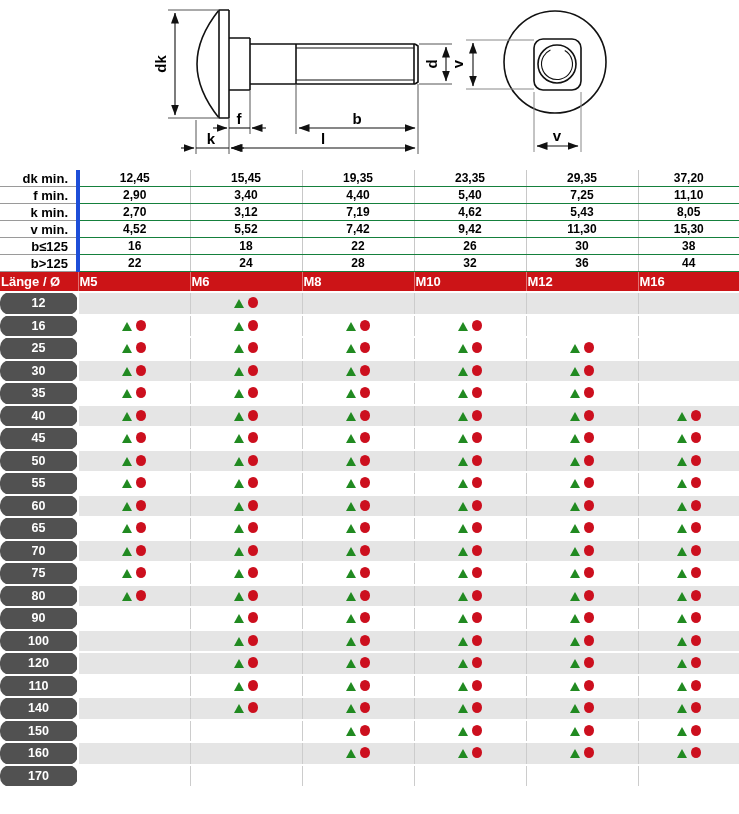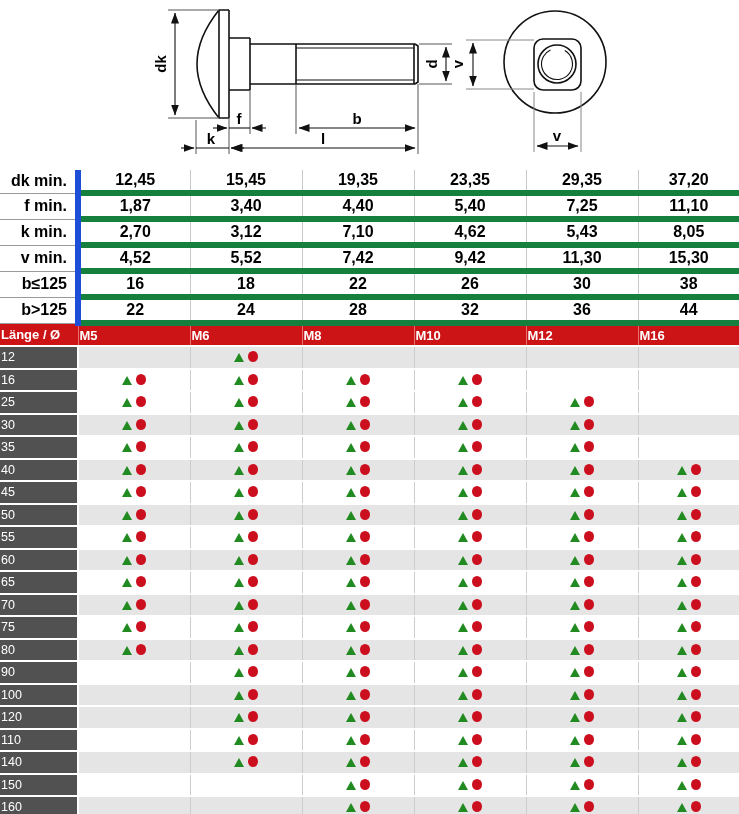--- a/index.html
+++ b/index.html
@@ -15,50 +15,51 @@
   .dim-label{font-family:"Liberation Sans",sans-serif;font-weight:bold;font-size:15px;fill:#000;}
 
   table.size-table{
     width:739px;
     border-collapse:collapse;
     table-layout:fixed;
   }
   
   td.spec-label{
     height:14px;
-    font-size:16px;font-weight:bold;color:#000;
+    font-size:13px;font-weight:bold;color:#000;
     text-align:right;padding:0 8px 0 0;
     border-bottom:1px solid #9a9a9a;
-    border-right:6px solid #1d4ed8;
+    border-right:4px solid #1d4ed8;
     white-space:nowrap;
   }
   td.spec-val{
     height:14px;
-    font-size:16px;font-weight:bold;color:#000;
+    font-size:12px;font-weight:bold;color:#000;
     text-align:center;
-    border-bottom:6px solid #15803d;
+    border-bottom:1px solid #15803d;
     border-right:1px solid #c8c8c8;
   }
   td.spec-val:last-child{border-right:none;}
   
   td.hdr{
     background:var(--header-red);
     color:#fff;font-size:13px;font-weight:bold;
     text-align:left;height:17px;
     border-bottom:2px solid #fff;
     border-right:1px solid rgba(255,255,255,.4);
   }
   td.hdr:last-child{border-right:none;}
   
   td.len{
     background:var(--length-bg);
-    color:#fff;font-size:12.5px;font-weight:normal;
-    height:18.5px;
+    color:#fff;font-size:12.5px;font-weight:bold;
+    text-align:center;height:18.5px;
     border-bottom:2px solid #fff;
     border-right:2px solid #fff;
+    border-radius:10px;
   }
   td.cell{
     height:18.5px;text-align:center;vertical-align:middle;
     border-bottom:2px solid #fff;
     border-right:1px solid #cccccc;
   }
   td.cell:last-child{border-right:none;}
   tr.alt td.cell{background:var(--row-alt);}
   tr.plain td.cell{background:#ffffff;}
 
@@ -171,32 +172,32 @@
           <td class="spec-label">dk min.</td>
           <td class="spec-val">12,45</td>
           <td class="spec-val">15,45</td>
           <td class="spec-val">19,35</td>
           <td class="spec-val">23,35</td>
           <td class="spec-val">29,35</td>
           <td class="spec-val">37,20</td>
         </tr>
         <tr>
           <td class="spec-label">f min.</td>
-          <td class="spec-val">1,87</td>
+          <td class="spec-val">2,90</td>
           <td class="spec-val">3,40</td>
           <td class="spec-val">4,40</td>
           <td class="spec-val">5,40</td>
           <td class="spec-val">7,25</td>
           <td class="spec-val">11,10</td>
         </tr>
         <tr>
           <td class="spec-label">k min.</td>
           <td class="spec-val">2,70</td>
           <td class="spec-val">3,12</td>
-          <td class="spec-val">7,10</td>
+          <td class="spec-val">7,19</td>
           <td class="spec-val">4,62</td>
           <td class="spec-val">5,43</td>
           <td class="spec-val">8,05</td>
         </tr>
         <tr>
           <td class="spec-label">v min.</td>
           <td class="spec-val">4,52</td>
           <td class="spec-val">5,52</td>
           <td class="spec-val">7,42</td>
           <td class="spec-val">9,42</td>

